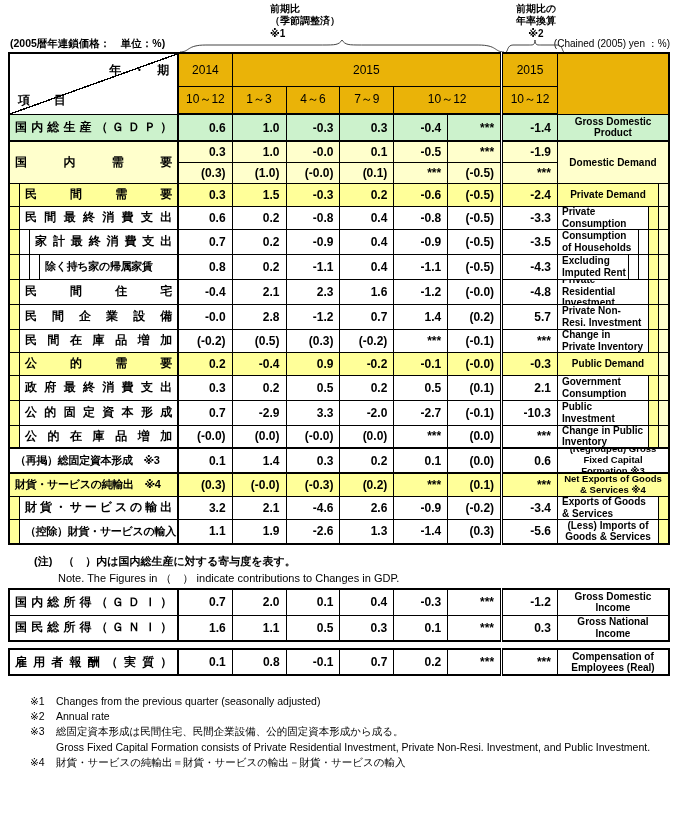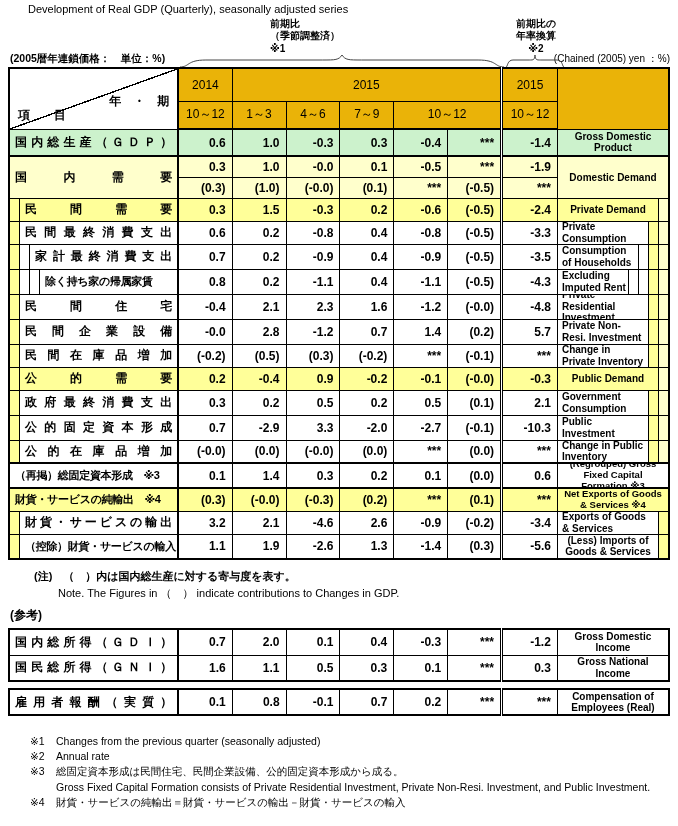--- a/index.html
+++ b/index.html
@@ -63,40 +63,39 @@
   .jl.compact { text-align:left; text-align-last:auto; font-size:11px; letter-spacing:-0.3px; }
 
   .ewrap { position:absolute; inset:0; display:flex; align-items:center; padding:0 4px; }
   .pr1 .ewrap{padding-right:14px} .pr2 .ewrap{padding-right:24px} .pr3 .ewrap{padding-right:34px} .pr4 .ewrap{padding-right:40px}
   .en { flex:1; font-size:10px; font-weight:bold; line-height:1.15; }
   .en.center { text-align:center; }
 
   
   .corner { background:
     linear-gradient(to bottom right, rgba(0,0,0,0) calc(50% - 0.7px), #000 calc(50% - 0.7px), #000 calc(50% + 0.7px), rgba(0,0,0,0) calc(50% + 0.7px)); }
-  .corner .ctop { position:absolute; top:8px; right:8px; font-size:12px; font-weight:bold;margin-top:16px; }
+  .corner .ctop { position:absolute; top:8px; right:8px; font-size:12px; font-weight:bold; }
   .corner .cbot { position:absolute; bottom:5px; left:8px; font-size:12px; font-weight:bold; letter-spacing:6px; }
 
   
   .notes { margin:9px 8px 2px 34px; font-size:11px; }
   .notes .jp { font-weight:bold; }
   .notes .en-note { margin-left:24px; margin-top:2px; }
   .ref-heading { margin:6px 0 4px 10px; font-size:12px; font-weight:bold; }
   .gap6 { height:6px; }
   .footnotes { margin:18px 0 0 30px; font-size:10.5px; }
   .fn { display:flex; line-height:1.45; }
   .fn-tag { flex:0 0 26px; }
   .fn-text { flex:1; }
 </style>
 </head>
 <body>
 
 <div class="page">
 
-  <div class="subtitle">Development of Real GDP (Quarterly), seasonally adjusted series</div>
 
   <div class="annot">
     <div class="unit-left">(2005暦年連鎖価格：　単位：%)</div>
     <div class="unit-right">(Chained (2005) yen ：%)</div>
     <div class="qoq-label">
       <div>前期比</div>
       <div>（季節調整済）</div>
       <div>※1</div>
     </div>
     <div class="annual-label">
@@ -537,21 +536,20 @@
             <span class="st sr r1 c-y"></span>
           </td>
     </tr>
   </tbody>
     </table>
 
   <div class="notes">
     <div class="jp">(注)　（　）内は国内総生産に対する寄与度を表す。</div>
     <div class="en-note">Note. The Figures in （　） indicate contributions to Changes in GDP.</div>
   </div>
-  <div class="ref-heading">(参考)</div>
 
   <table class="bordered">
     <colgroup>
         <col style="width:170px">
         <col style="width:54px">
         <col style="width:54px">
         <col style="width:54px">
         <col style="width:54px">
         <col style="width:54px">
         <col style="width:54px">

